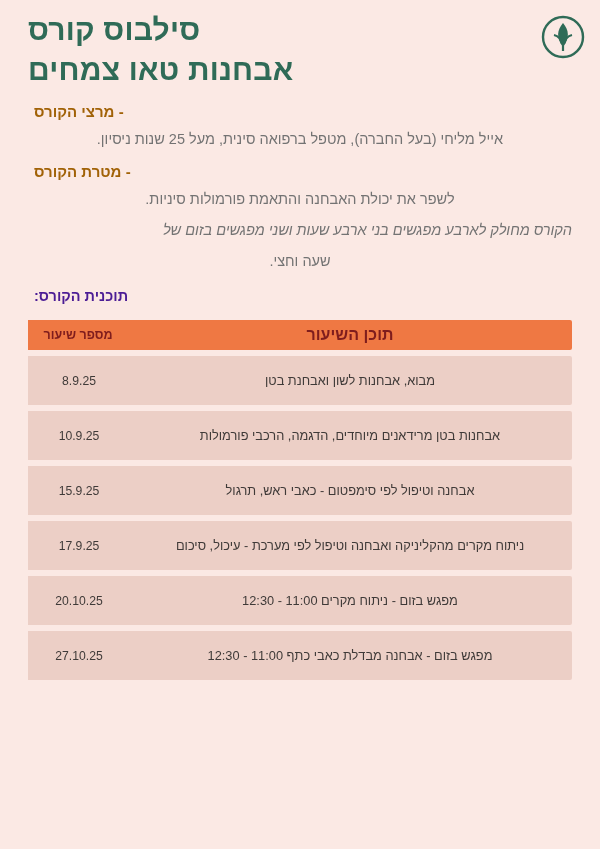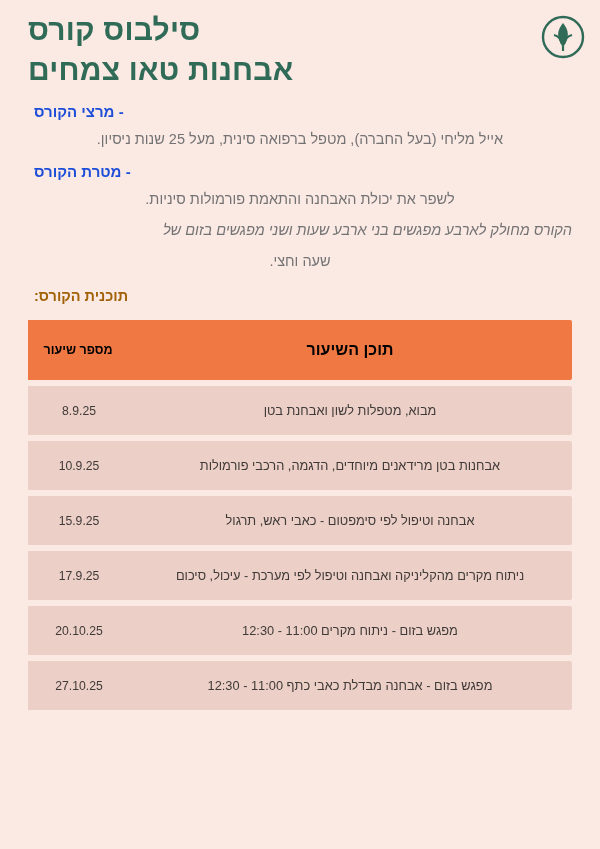--- a/index.html
+++ b/index.html
@@ -48,59 +48,59 @@
   }
 
   
   .content {
     margin-top: 14px;
     text-align: center;
   }
   .section-head {
     font-size: 15px;
     font-weight: bold;
-    color: #1d4ed8;
+    color: #a16207;
     text-align: left;
     margin: 10px 0 6px 0;
     padding-left: 6px;
   }
   .para {
     font-size: 14.5px;
     line-height: 1.85;
     color: #737373;
     text-align: center;
     margin: 0 0 4px 0;
   }
   .para.wide {
     text-align: right;
     font-style: italic;
   }
   .sub-label {
     font-size: 14.5px;
     font-weight: bold;
-    color: #a16207;
+    color: #4c1d95;
     text-align: left;
     margin: 14px 0 10px 0;
     padding-left: 6px;
   }
 
   
   table.schedule {
     width: 100%;
     border-collapse: separate;
     border-spacing: 0 6px;
     margin-top: 2px;
     direction: rtl;
   }
   table.schedule th {
     background: #ef7843;
-    color: #000000;
+    color: #7f1d1d;
     font-size: 16px;
     font-weight: bold;
-    padding: 21px 10px;
+    padding: 6px 10px;
     vertical-align: middle;
   }
   table.schedule th.col-topic {
     text-align: center;
   }
   table.schedule th.col-num {
     width: 78px;
     font-size: 12.5px;
     line-height: 1.35;
     text-align: center;
@@ -157,21 +157,21 @@
 
     <table class="schedule">
       <thead>
         <tr>
           <th class="col-topic">תוכן השיעור</th>
           <th class="col-num">מספר שיעור</th>
         </tr>
       </thead>
       <tbody>
         <tr>
-          <td class="col-topic">מבוא, מטפלות לשון ואבחנת בטן</td>
+          <td class="col-topic">מבוא, אבחנות לשון ואבחנת בטן</td>
           <td class="col-num">8.9.25</td>
         </tr>
         <tr>
           <td class="col-topic">אבחנות בטן מרידאנים מיוחדים,  הדגמה, הרכבי פורמולות</td>
           <td class="col-num">10.9.25</td>
         </tr>
         <tr>
           <td class="col-topic">אבחנה וטיפול לפי סימפטום - כאבי ראש, תרגול</td>
           <td class="col-num">15.9.25</td>
         </tr>

